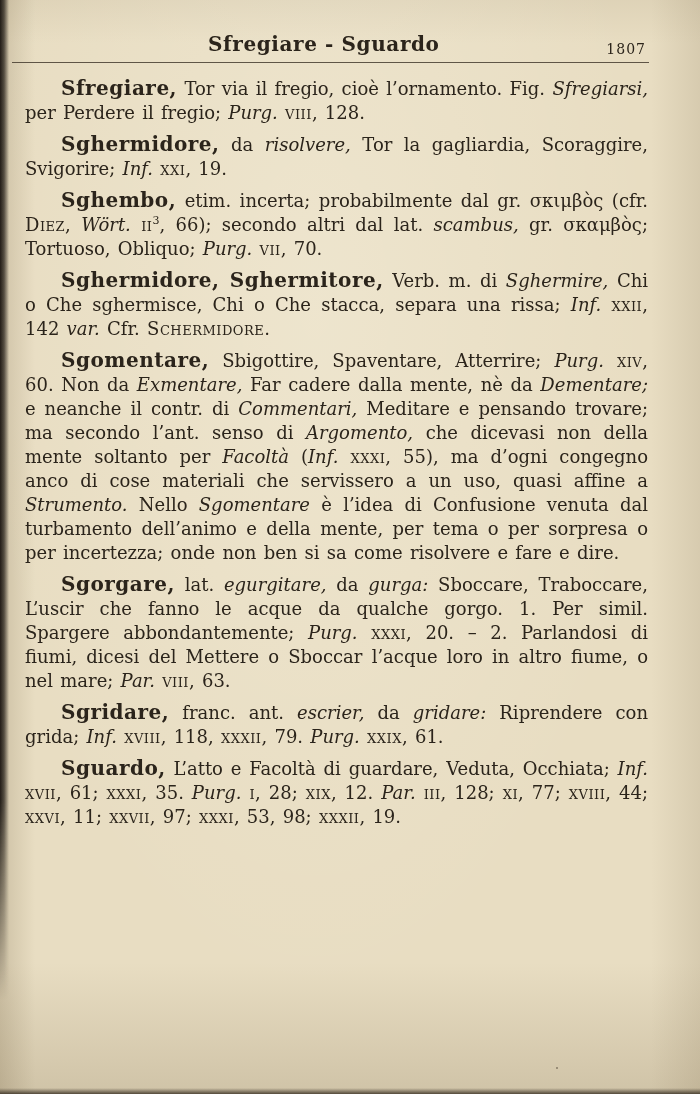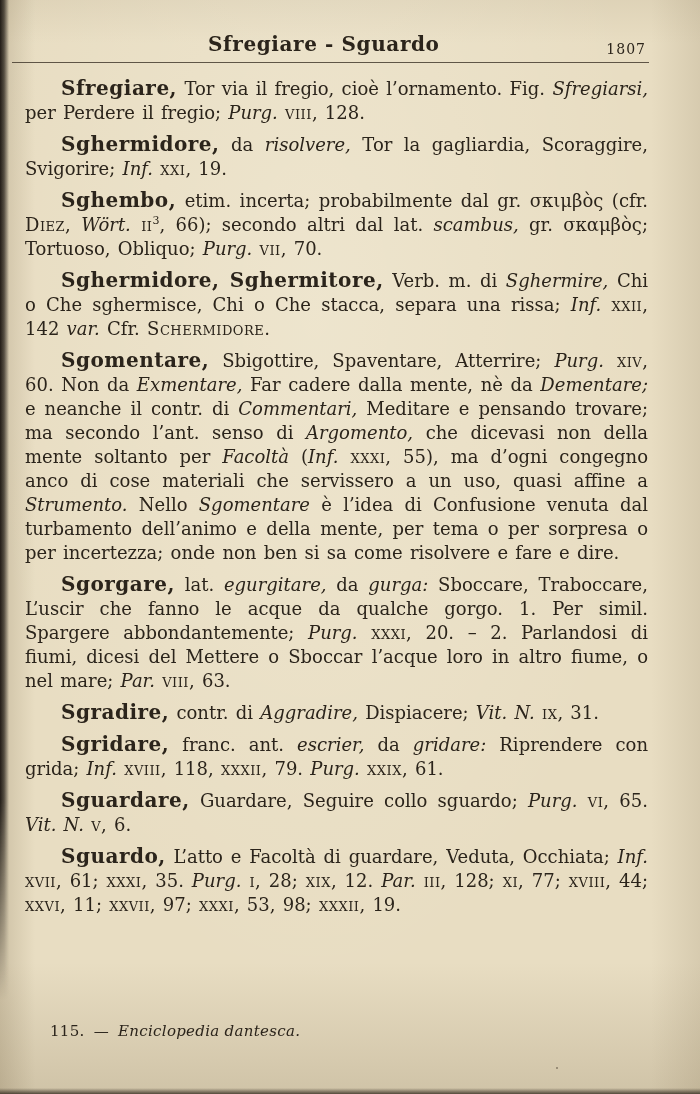--- a/index.html
+++ b/index.html
@@ -114,29 +114,22 @@
 
   <div class="rule"></div>
 
   <div class="entries">
       <p class="entry"><span class="seg-b">Sfregiare,</span><span class="seg-r"> Tor via il fregio, cioè l’ornamento. Fig. </span><span class="seg-i">Sfregiarsi,</span><span class="seg-r"> per Perdere il fregio; </span><span class="seg-i">Purg.</span><span class="seg-r"> </span><span class="seg-sc">viii</span><span class="seg-r">, 128.</span></p>
       <p class="entry"><span class="seg-b">Sghermidore,</span><span class="seg-r"> da </span><span class="seg-i">risolvere,</span><span class="seg-r"> Tor la gagliardia, Scoraggire, Svigorire; </span><span class="seg-i">Inf.</span><span class="seg-r"> </span><span class="seg-sc">xxi</span><span class="seg-r">, 19.</span></p>
       <p class="entry"><span class="seg-b">Sghembo,</span><span class="seg-r"> etim. incerta; probabilmente dal gr. σκιμβὸς (cfr. </span><span class="seg-sc">Diez</span><span class="seg-r">, </span><span class="seg-i">Wört.</span><span class="seg-r"> </span><span class="seg-sc">ii</span><span class="seg-sup">3</span><span class="seg-r">, 66); secondo altri dal lat. </span><span class="seg-i">scambus,</span><span class="seg-r"> gr. σκαμβὸς; Tortuoso, Obliquo; </span><span class="seg-i">Purg.</span><span class="seg-r"> </span><span class="seg-sc">vii</span><span class="seg-r">, 70.</span></p>
       <p class="entry"><span class="seg-b">Sghermidore, Sghermitore,</span><span class="seg-r"> Verb. m. di </span><span class="seg-i">Sghermire,</span><span class="seg-r"> Chi o Che sghermisce, Chi o Che stacca, separa una rissa; </span><span class="seg-i">Inf.</span><span class="seg-r"> </span><span class="seg-sc">xxii</span><span class="seg-r">, 142 </span><span class="seg-i">var.</span><span class="seg-r"> Cfr. </span><span class="seg-sc">Schermidore</span><span class="seg-r">.</span></p>
       <p class="entry"><span class="seg-b">Sgomentare,</span><span class="seg-r"> Sbigottire, Spaventare, Atterrire; </span><span class="seg-i">Purg.</span><span class="seg-r"> </span><span class="seg-sc">xiv</span><span class="seg-r">, 60. Non da </span><span class="seg-i">Exmentare,</span><span class="seg-r"> Far cadere dalla mente, nè da </span><span class="seg-i">Dementare;</span><span class="seg-r"> e neanche il contr. di </span><span class="seg-i">Commentari,</span><span class="seg-r"> Meditare e pensando trovare; ma secondo l’ant. senso di </span><span class="seg-i">Argomento,</span><span class="seg-r"> che dicevasi non della mente soltanto per </span><span class="seg-i">Facoltà</span><span class="seg-r"> (</span><span class="seg-i">Inf.</span><span class="seg-r"> </span><span class="seg-sc">xxxi</span><span class="seg-r">, 55), ma d’ogni congegno anco di cose materiali che servissero a un uso, quasi affine a </span><span class="seg-i">Strumento.</span><span class="seg-r"> Nello </span><span class="seg-i">Sgomentare</span><span class="seg-r"> è l’idea di Confusione venuta dal turbamento dell’animo e della mente, per tema o per sorpresa o per incertezza; onde non ben si sa come risolvere e fare e dire.</span></p>
       <p class="entry"><span class="seg-b">Sgorgare,</span><span class="seg-r"> lat. </span><span class="seg-i">egurgitare,</span><span class="seg-r"> da </span><span class="seg-i">gurga:</span><span class="seg-r"> Sboccare, Traboccare, L’uscir che fanno le acque da qualche gorgo. 1. Per simil. Spargere abbondantemente; </span><span class="seg-i">Purg.</span><span class="seg-r"> </span><span class="seg-sc">xxxi</span><span class="seg-r">, 20. – 2. Parlandosi di fiumi, dicesi del Mettere o Sboccar l’acque loro in altro fiume, o nel mare; </span><span class="seg-i">Par.</span><span class="seg-r"> </span><span class="seg-sc">viii</span><span class="seg-r">, 63.</span></p>
-      <p class="entry"><span class="seg-b">Sgradire,</span><span class="seg-r"> contr. di </span><span class="seg-i">Aggradire,</span><span class="seg-r"> Dispiacere; </span><span class="seg-i">Vit. N.</span><span class="seg-r"> </span><span class="seg-sc">ix</span><span class="seg-r">, 31.</span></p>
       <p class="entry"><span class="seg-b">Sgridare,</span><span class="seg-r"> franc. ant. </span><span class="seg-i">escrier,</span><span class="seg-r"> da </span><span class="seg-i">gridare:</span><span class="seg-r"> Riprendere con grida; </span><span class="seg-i">Inf.</span><span class="seg-r"> </span><span class="seg-sc">xviii</span><span class="seg-r">, 118, </span><span class="seg-sc">xxxii</span><span class="seg-r">, 79. </span><span class="seg-i">Purg.</span><span class="seg-r"> </span><span class="seg-sc">xxix</span><span class="seg-r">, 61.</span></p>
-      <p class="entry"><span class="seg-b">Sguardare,</span><span class="seg-r"> Guardare, Seguire collo sguardo; </span><span class="seg-i">Purg.</span><span class="seg-r"> </span><span class="seg-sc">vi</span><span class="seg-r">, 65. </span><span class="seg-i">Vit. N.</span><span class="seg-r"> </span><span class="seg-sc">v</span><span class="seg-r">, 6.</span></p>
       <p class="entry"><span class="seg-b">Sguardo,</span><span class="seg-r"> L’atto e Facoltà di guardare, Veduta, Occhiata; </span><span class="seg-i">Inf.</span><span class="seg-r"> </span><span class="seg-sc">xvii</span><span class="seg-r">, 61; </span><span class="seg-sc">xxxi</span><span class="seg-r">, 35. </span><span class="seg-i">Purg.</span><span class="seg-r"> </span><span class="seg-sc">i</span><span class="seg-r">, 28; </span><span class="seg-sc">xix</span><span class="seg-r">, 12. </span><span class="seg-i">Par.</span><span class="seg-r"> </span><span class="seg-sc">iii</span><span class="seg-r">, 128; </span><span class="seg-sc">xi</span><span class="seg-r">, 77; </span><span class="seg-sc">xviii</span><span class="seg-r">, 44; </span><span class="seg-sc">xxvi</span><span class="seg-r">, 11; </span><span class="seg-sc">xxvii</span><span class="seg-r">, 97; </span><span class="seg-sc">xxxi</span><span class="seg-r">, 53, 98; </span><span class="seg-sc">xxxii</span><span class="seg-r">, 19.</span></p>
     </div>
 
-  <div class="footer">
-    <span>115.</span>
-    <span>—</span>
-    <span class="italic">Enciclopedia dantesca.</span>
-  </div>
 
   <div class="speck"></div>
   <div class="spine-shadow"></div>
   <div class="bottom-edge"></div>
 
 </div>
 
 </body></html>

